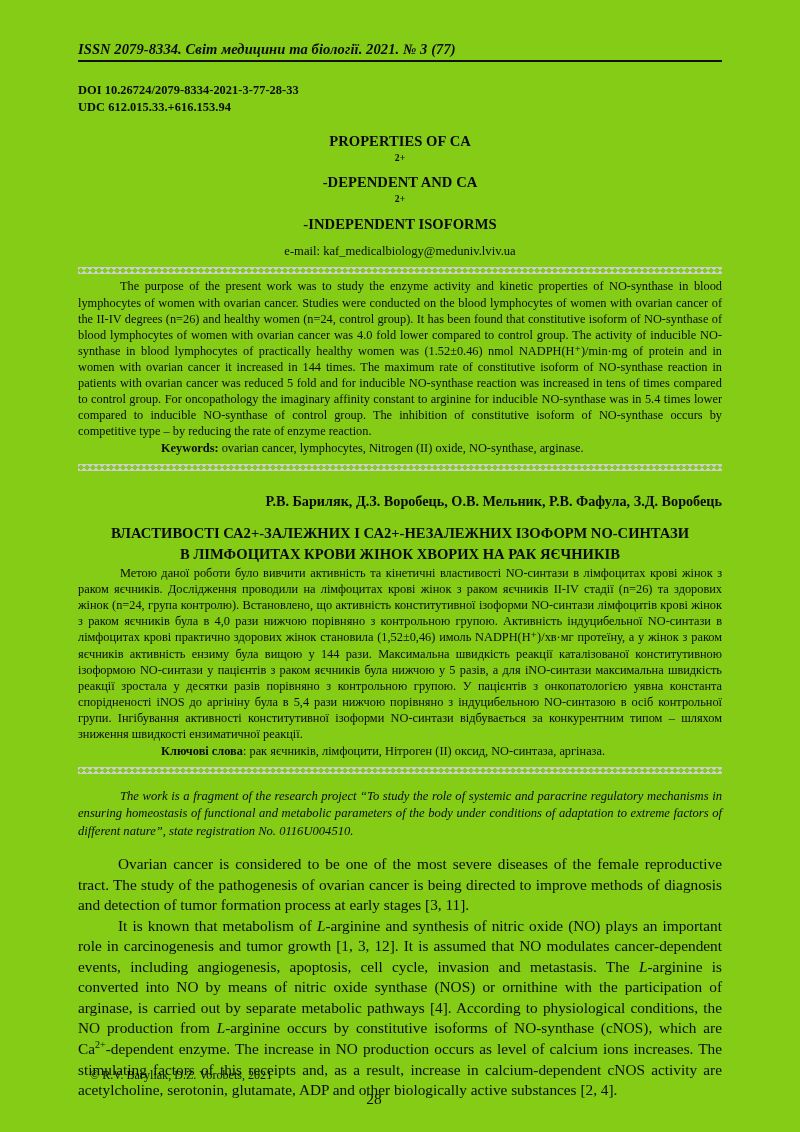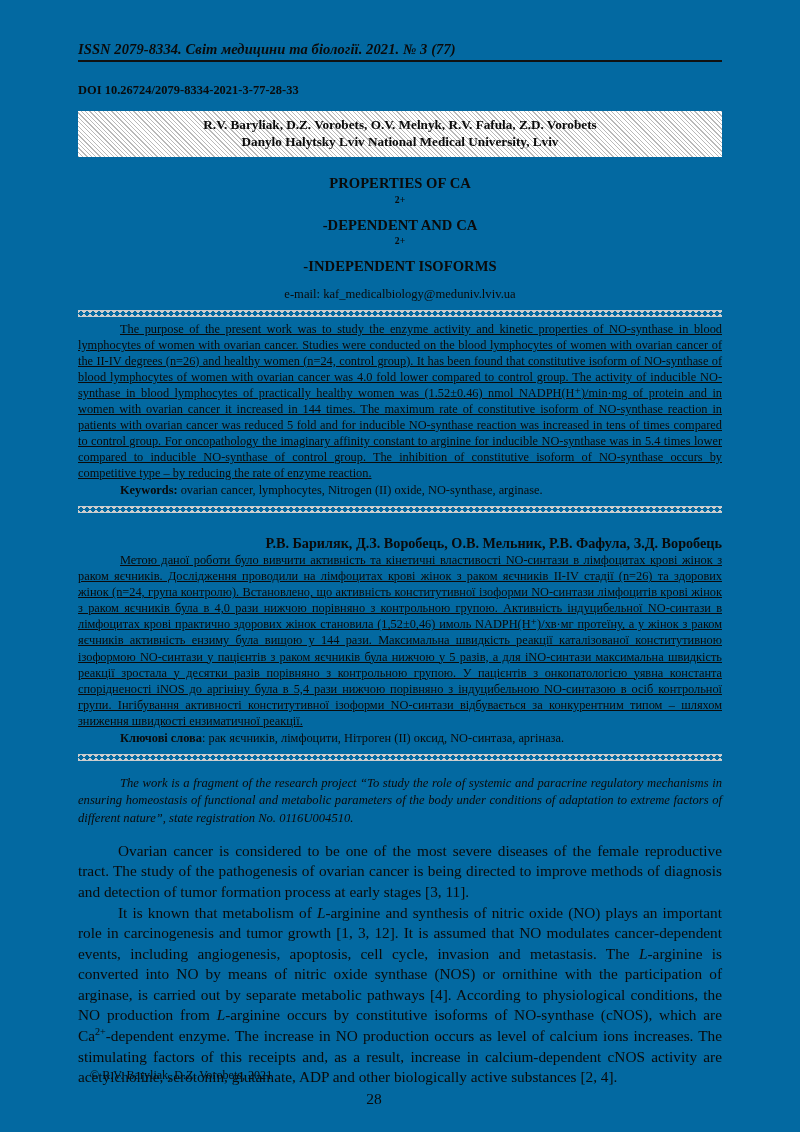--- a/index.html
+++ b/index.html
@@ -4,21 +4,21 @@
 <style>
   html, body {
     margin: 0;
     padding: 0;
     background: #ffffff;
   }
   .page {
     position: relative;
     width: 800px;
     height: 1132px;
-    background: #0369a1;
+    background: #84cc16;
     margin: 0 auto;
     font-family: "Liberation Serif", "DejaVu Serif", serif;
     color: #0a0a0a;
     overflow: hidden;
   }
   .content {
     position: absolute;
     left: 78px;
     top: 40px;
     width: 644px;
@@ -95,30 +95,29 @@
   }
 
   
   .abstract {
     font-size: 12.35px;
     line-height: 1.30;
     text-align: justify;
     text-indent: 42px;
     margin-top: 0;
     letter-spacing: -0.01px;
-    text-decoration: underline;
   }
   .keywords {
     font-size: 12.35px;
     line-height: 1.30;
     text-align: justify;
     text-indent: 42px;
     margin-top: 1px;
   }
-  .keywords b { font-weight: bold; }
+  .keywords b { font-weight: bold; margin-left: 41px; }
 
   
   .authors-ua {
     margin-top: 22px;
     text-align: right;
     font-weight: bold;
     font-size: 14.2px;
   }
   .title-ua {
     margin-top: 13px;
@@ -168,41 +167,42 @@
 </head>
 <body>
 
 <div class="page">
   <div class="content">
 
     <div class="running-head">ISSN 2079-8334. Світ медицини та біології. 2021. № 3 (77)</div>
     <div class="rule-thick"></div>
 
     <div class="idline">DOI 10.26724/2079-8334-2021-3-77-28-33</div>
-
-    <div class="author-band">
-      <span>R.V. Baryliak, D.Z. Vorobets, O.V. Melnyk, R.V. Fafula, Z.D. Vorobets</span>
-      <span>Danylo Halytsky Lviv National Medical University, Lviv</span>
-    </div>
+    <div class="idline">UDC 612.015.33.+616.153.94</div>
+
 
     <div class="title-en">
       <span><span>PROPERTIES OF CA</span><sup>2+</sup><span>-DEPENDENT AND CA</span><sup>2+</sup><span>-INDEPENDENT ISOFORMS</span></span>
     </div>
 
     <div class="email">e-mail: kaf_medicalbiology@meduniv.lviv.ua</div>
 
     <div class="zigzag"></div>
 
     <div class="abstract">The purpose of the present work was to study the enzyme activity and kinetic properties of NO-synthase in blood lymphocytes of women with ovarian cancer. Studies were conducted on the blood lymphocytes of women with ovarian cancer of the II-IV degrees (n=26) and healthy women (n=24, control group). It has been found that constitutive isoform of NO-synthase of blood lymphocytes of women with ovarian cancer was 4.0 fold lower compared to control group. The activity of inducible NO-synthase in blood lymphocytes of practically healthy women was (1.52±0.46) nmol NADPH(H⁺)/min·mg of protein and in women with ovarian cancer it increased in 144 times. The maximum rate of constitutive isoform of NO-synthase reaction in patients with ovarian cancer was reduced 5 fold and for inducible NO-synthase reaction was increased in tens of times compared to control group. For oncopathology the imaginary affinity constant to arginine for inducible NO-synthase was in 5.4 times lower compared to inducible NO-synthase of control group. The inhibition of constitutive isoform of NO-synthase occurs by competitive type – by reducing the rate of enzyme reaction.</div>
     <div class="keywords"><b>Keywords:</b><span> ovarian cancer, lymphocytes, Nitrogen (II) oxide, NO-synthase, arginase.</span></div>
 
     <div class="zigzag"></div>
 
     <div class="authors-ua">Р.В. Бариляк, Д.З. Воробець, О.В. Мельник, Р.В. Фафула, З.Д. Воробець</div>
 
+    <div class="title-ua">
+      <span>ВЛАСТИВОСТІ СА2+-ЗАЛЕЖНИХ І СА2+-НЕЗАЛЕЖНИХ ІЗОФОРМ NO-СИНТАЗИ</span>
+      <span>В ЛІМФОЦИТАХ КРОВИ ЖІНОК ХВОРИХ НА РАК ЯЄЧНИКІВ</span>
+    </div>
 
     <div class="abstract">Метою даної роботи було вивчити активність та кінетичні властивості NO-синтази в лімфоцитах крові жінок з раком яєчників. Дослідження проводили на лімфоцитах крові жінок з раком яєчників II-IV стадії (n=26) та здорових жінок (n=24, група контролю). Встановлено, що активність конститутивної ізоформи NO-синтази лімфоцитів крові жінок з раком яєчників була в 4,0 рази нижчою порівняно з контрольною групою. Активність індуцибельної NO-синтази в лімфоцитах крові практично здорових жінок становила (1,52±0,46) имоль NADPH(H⁺)/хв·мг протеїну, а у жінок з раком яєчників активність ензиму була вищою у 144 рази. Максимальна швидкість реакції каталізованої конститутивною ізоформою NO-синтази у пацієнтів з раком яєчників була нижчою у 5 разів, а для iNO-синтази максимальна швидкість реакції зростала у десятки разів порівняно з контрольною групою. У пацієнтів з онкопатологією уявна константа спорідненості iNOS до аргініну була в 5,4 рази нижчою порівняно з індуцибельною NO-синтазою в осіб контрольної групи. Інгібування активності конститутивної ізоформи NO-синтази відбувається за конкурентним типом – шляхом зниження швидкості ензиматичної реакції.</div>
     <div class="keywords"><b>Ключові слова</b><span>: рак яєчників, лімфоцити, Нітроген (II) оксид, NO-синтаза, аргіназа.</span></div>
 
     <div class="zigzag"></div>
 
     <div class="note">The work is a fragment of the research project “To study the role of systemic and paracrine regulatory mechanisms in ensuring homeostasis of functional and metabolic parameters of the body under conditions of adaptation to extreme factors of different nature”, state registration No. 0116U004510.</div>
 
     <div class="body-text">Ovarian cancer is considered to be one of the most severe diseases of the female reproductive tract. The study of the pathogenesis of ovarian cancer is being directed to improve methods of diagnosis and detection of tumor formation process at early stages [3, 11].</div>
 

